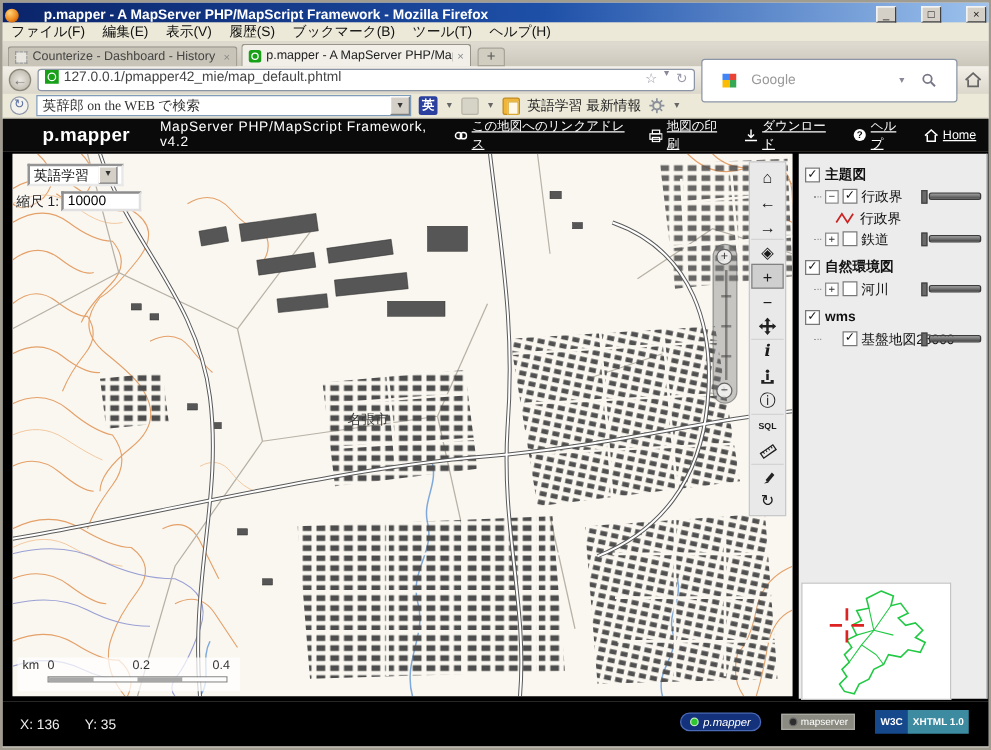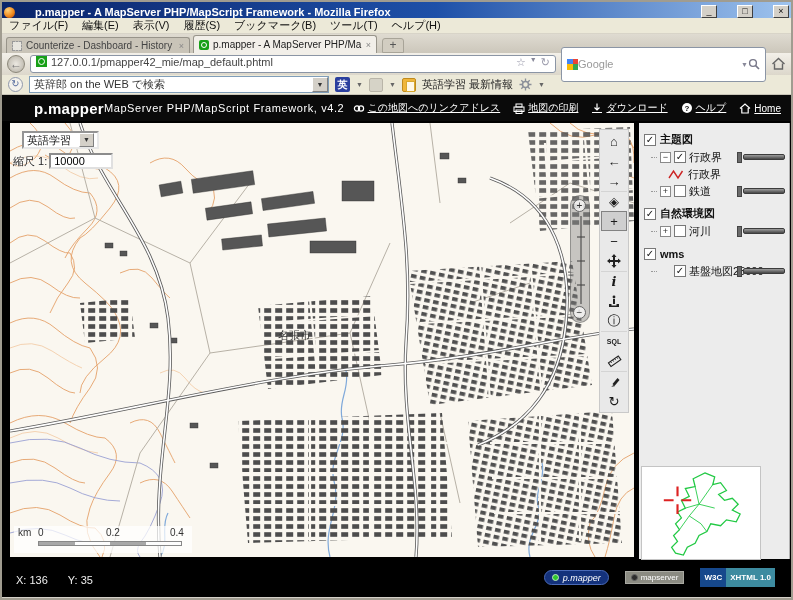--- a/index.html
+++ b/index.html
@@ -39,47 +39,47 @@
   .back-btn{width:18px;height:18px;border-radius:50%;flex:none;text-align:center;line-height:16px;font-size:12px;
             color:#777;background:radial-gradient(#ece9e2,#b3aea2);border:1px solid #8b8779}
   .url-box{flex:1;height:18px;background:#fff;border:1px solid #8b95a5;border-radius:3px;
            display:flex;align-items:flex-start;gap:4px;padding:0 5px;font-size:11px}
   .site-fav{width:11px;height:11px;background:#18a018;position:relative;flex:none}
   .site-fav::after{content:"";position:absolute;inset:2px;border:1.5px solid #fff;border-radius:50%}
   .url-text{flex:1;color:#444;white-space:nowrap;overflow:hidden}
   .glyph-dim{color:#99a;font-size:11px;flex:none}
   .glyph-caret{color:#889;font-size:7px;flex:none}
   .search-box{width:205px;height:35px;background:#fff;border:1px solid #8b95a5;border-radius:3px;
-              display:flex;align-items:center;gap:0;padding:0 5px;font-size:11px;flex:none}
+              display:flex;align-items:center;gap:12px;padding:0 16px;font-size:11px;flex:none}
   .gicon{width:11px;height:11px;display:grid;grid-template-columns:1fr 1fr;grid-template-rows:1fr 1fr;flex:none}
   .gicon i{display:block}
   .search-text{flex:1;color:#999}
   .toolbtn-svg{flex:none;display:flex;align-items:center}
 
   
   .addonbar{height:20px;background:#ece9d8;display:flex;align-items:center;gap:6px;padding:0 6px;border-bottom:1px solid #c9c5b8}
   .addon-refresh{width:15px;height:15px;border-radius:50%;border:1px solid #8f97aa;color:#5a6fa0;
                  font-size:10px;line-height:12px;text-align:center;flex:none;background:#f4f2ec}
   .addon-input-wrap{width:300px;height:17px;background:#fff;border:1px solid #7f9db9;display:flex;align-items:center;flex:none}
   .addon-input{flex:1;border:none;outline:none;font-size:11px;color:#333;padding-left:4px;background:transparent;
-               font-family:Liberation Sans, sans-serif}
+               font-family:Liberation Serif, serif}
   .dd-btn{width:16px;height:15px;background:#d4d0c8;border:1px solid;border-color:#fff #808080 #808080 #fff;
           font-size:7px;line-height:13px;text-align:center;color:#333;flex:none}
   .eiji{width:15px;height:15px;background:#2b3f9e;color:#fff;font-size:10px;font-weight:bold;text-align:center;
         line-height:15px;border-radius:2px;flex:none}
   .caret-sm{font-size:7px;color:#666;flex:none}
   .gray-tool{width:14px;height:14px;background:#cfccc2;border:1px solid #a8a498;border-radius:2px;opacity:.75;flex:none}
   .book-icon{width:14px;height:14px;background:#f0b63c;border:1px solid #c08a1e;border-radius:2px;position:relative;flex:none}
   .book-icon::after{content:"";position:absolute;left:3px;top:2px;width:7px;height:9px;background:#fff8e8;border:1px solid #d8a830}
   .news-label{font-size:11px;color:#222;white-space:nowrap}
 
   
   .app-header{height:26px;background:#0a0a0a;display:flex;align-items:center;padding:0 10px 0 32px;color:#fff}
   .logo{font-size:15px;font-weight:bold;letter-spacing:.3px}
-  .subtitle{font-size:11px;letter-spacing:.6px}
+  .subtitle{font-size:11px;margin-left:24px;letter-spacing:.6px}
   .header-links{margin-left:auto;display:flex;gap:13px;align-items:center;font-size:10px}
   .hlink{display:flex;gap:3px;align-items:center;color:#fff;cursor:pointer}
   .hlink span{text-decoration:underline}
 
   
   .main{position:relative;height:440px;background:#000}
   .map{position:absolute;left:8px;top:2px;width:624px;height:434px;background:#faf7f0;overflow:hidden}
 
   
   .search-select{position:absolute;left:12px;top:8px;display:flex;z-index:5}

